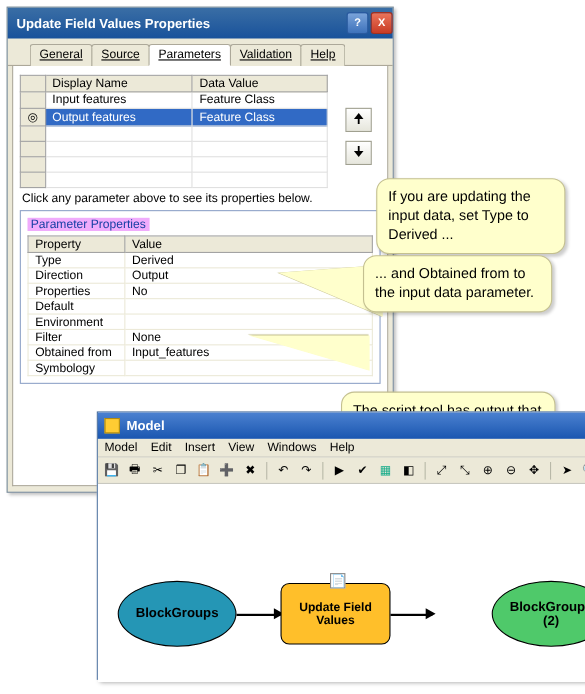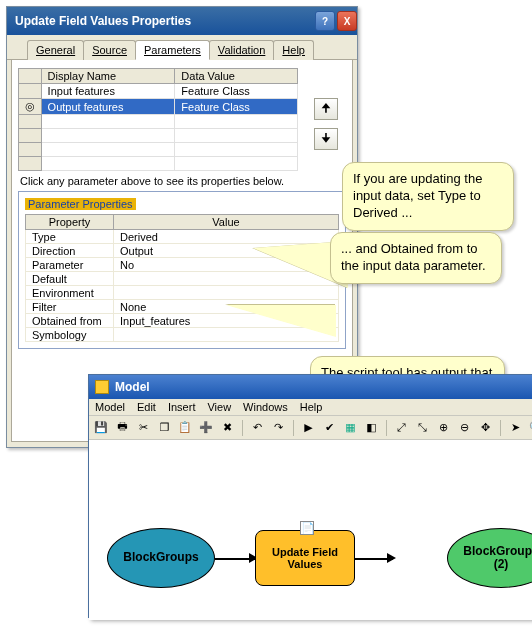--- a/index.html
+++ b/index.html
@@ -61,26 +61,26 @@
     width:24px; height:22px;
     background:linear-gradient(#fff,#e6e6dc);
     border:1px solid #a0a090; margin-bottom:8px;
     display:flex; align-items:center; justify-content:center;
     font-size:12px;
   }
   .instr { font-size:11px; margin:4px 2px; color:#000;}
   .fieldset {
     border:1px solid #8fa3c8; margin:4px 0; padding:6px;
   }
-  .fieldset-title { color:#1841a5; font-size:11px; margin:-12px 0 4px 0; background:#eab308; display:inline-block; padding:0 3px;}
+  .fieldset-title { color:#1841a5; font-size:11px; margin:-12px 0 4px 0; background:#f0abfc; display:inline-block; padding:0 3px;}
   .props-grid {
     width:100%; border:1px solid #c8c8c8; border-collapse:collapse;
     font-size:11px;
   }
-  .props-grid th { background:#ece9d8; border:1px solid #a3a3a3; text-align:center; padding:1px 6px; font-weight:normal;}
+  .props-grid th { background:#ece9d8; border:1px solid #a3a3a3; text-align:left; padding:1px 6px; font-weight:normal;}
   .props-grid td { border:1px solid #ece9d8; padding:0px 6px; height:14px;}
   .props-grid td:first-child { width:88px; }
   
   .model-window {
     position:absolute; left:88px; top:374px; width:488px; height:244px;
     border:1px solid #4a6f9e; background:#fff;
     box-shadow: 3px 3px 4px rgba(0,0,0,.35);
   }
   .model-title {
     height:24px; background:linear-gradient(#4b81d0,#1a56b0);
@@ -238,21 +238,21 @@
         </tr>
         <tr>
               <td>Type</td>
               <td>Derived</td>
             </tr>
         <tr>
               <td>Direction</td>
               <td>Output</td>
             </tr>
         <tr>
-              <td>Parameter</td>
+              <td>Properties</td>
               <td>No</td>
             </tr>
         <tr>
               <td>Default</td>
               <td></td>
             </tr>
         <tr>
               <td>Environment</td>
               <td></td>
             </tr>

